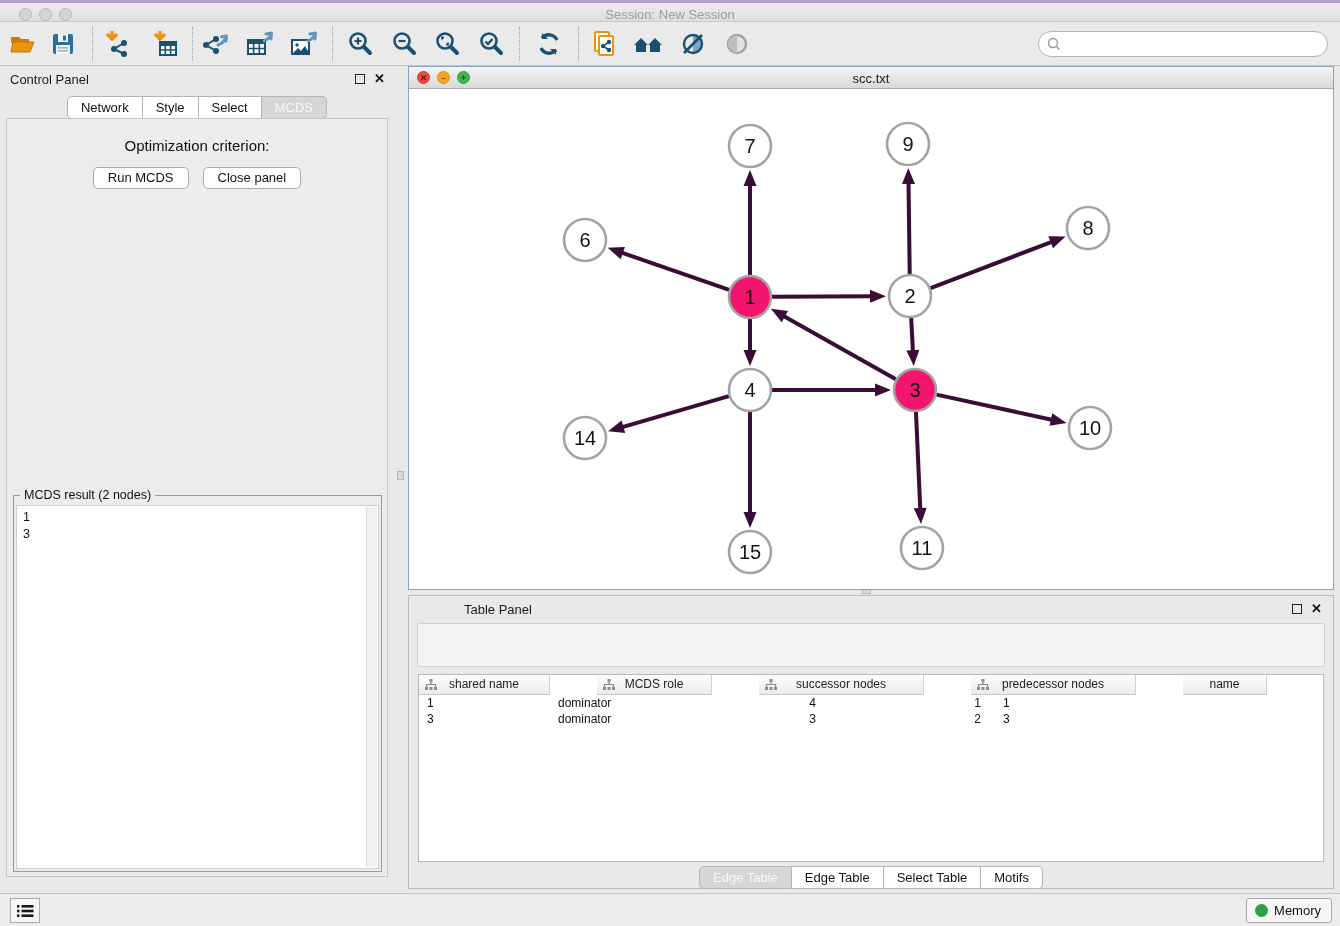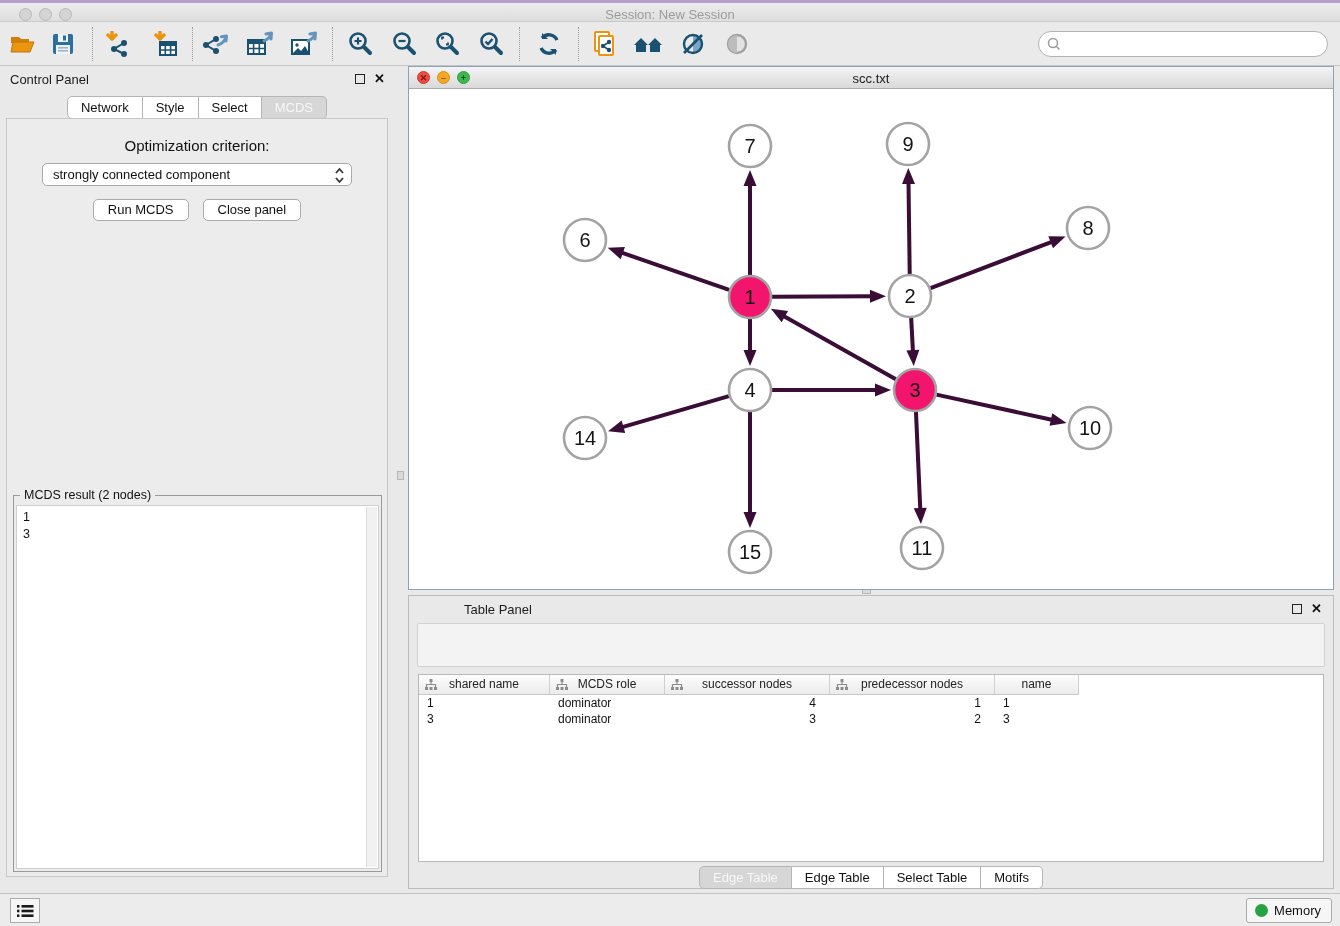--- a/index.html
+++ b/index.html
@@ -95,21 +95,21 @@
     background:#e9e9e9; border:1px solid #bcbcbc;padding-left:45px; }
   .tpanel .ph-float { right:31px; } .tpanel .ph-close { right:11px; }
   .ttoolbar { position:absolute; left:8px; right:8px; top:27px; height:44px;
     background:#f3f3f3; border:1px solid #d2d2d2; border-radius:2px; }
   .ttb-icons { position:absolute; left:14px; top:0; height:100%; display:flex;
     align-items:center; gap:20px;flex-direction:column; }
   .fx { font-family:"Liberation Serif", serif; font-style:italic; font-size:18px;
     color:#9a9a9a; }
   .ttable { position:absolute; left:9px; right:9px; top:78px; height:188px;
     background:#fff; border:1px solid #b9b9b9; overflow:hidden; }
-  .thead { display:flex; height:20px; }
+  .thead { display:flex; height:20px;gap:47px; }
   .hcell { position:relative; height:20px; background:linear-gradient(#fdfdfd,#ebebeb);
     border-right:1px solid #cfcfcf; border-bottom:1px solid #c9c9c9;
     font-size:12px; color:#222; text-align:center; line-height:19px; }
   .hcell svg { position:absolute; left:6px; top:4px; }
   .trow { display:flex; height:16px; font-size:12px; color:#111; }
   .tcell { height:16px; line-height:16px; overflow:hidden; white-space:nowrap; }
   .tpanel .tabrow { top:270px; }
 
   
   .statusbar { position:absolute; left:0; bottom:0; width:1340px; height:33px;
@@ -279,27 +279,20 @@
       <span class="ph-close">✕</span>
     </div>
     <div class="tabrow">
         <div class="tab">Network</div>
         <div class="tab">Style</div>
         <div class="tab">Select</div>
         <div class="tab selected">MCDS</div>
       </div>
     <div class="cbody">
       <div class="opt-label">Optimization criterion:</div>
-      <div class="dropdown">
-        <span class="dval">strongly connected component</span>
-        <svg width="11" height="17" viewBox="0 0 11 17">
-          <path d="M2 6 L5.5 2 L9 6" stroke="#333" stroke-width="1.8" fill="none"></path>
-          <path d="M2 11 L5.5 15 L9 11" stroke="#333" stroke-width="1.8" fill="none"></path>
-        </svg>
-      </div>
       <div class="btnrow">
         <button class="mbtn">Run MCDS</button>
         <button class="mbtn">Close panel</button>
       </div>
       <div class="fieldset">
         <span class="legend">MCDS result (2 nodes)</span>
         <div class="fs-inner">
           <div class="fs-text">1
 3</div>
           <div class="fs-scroll"></div>

